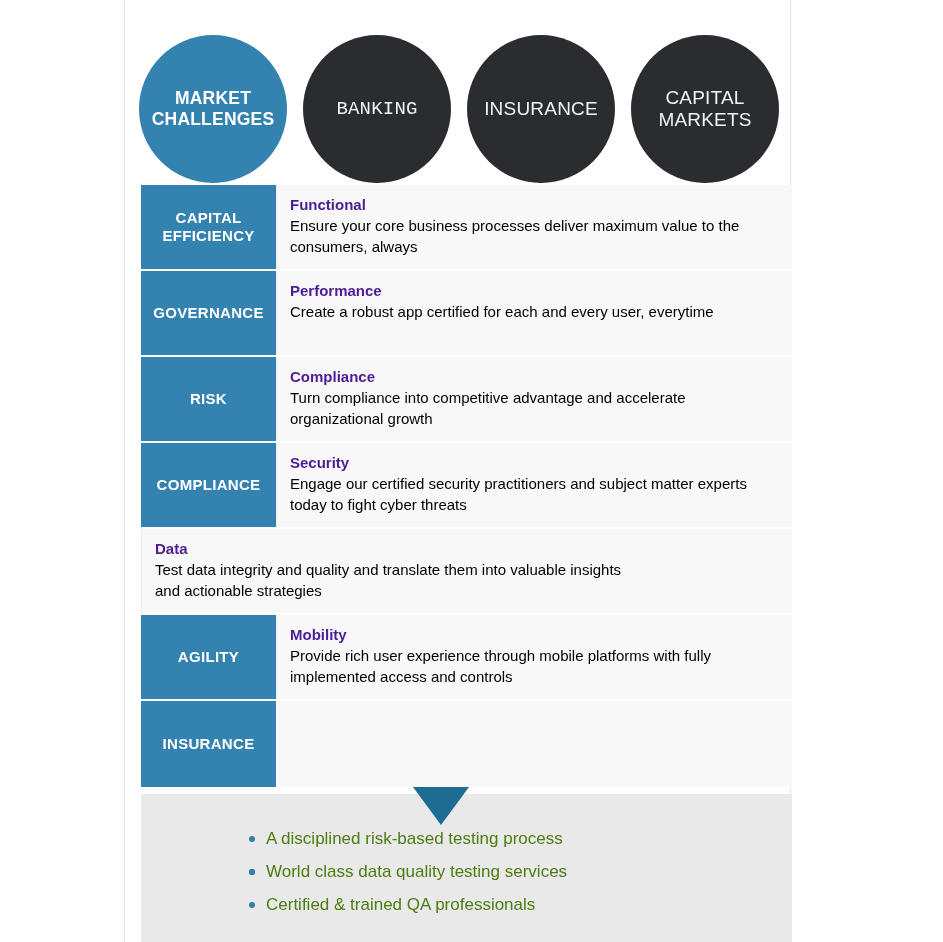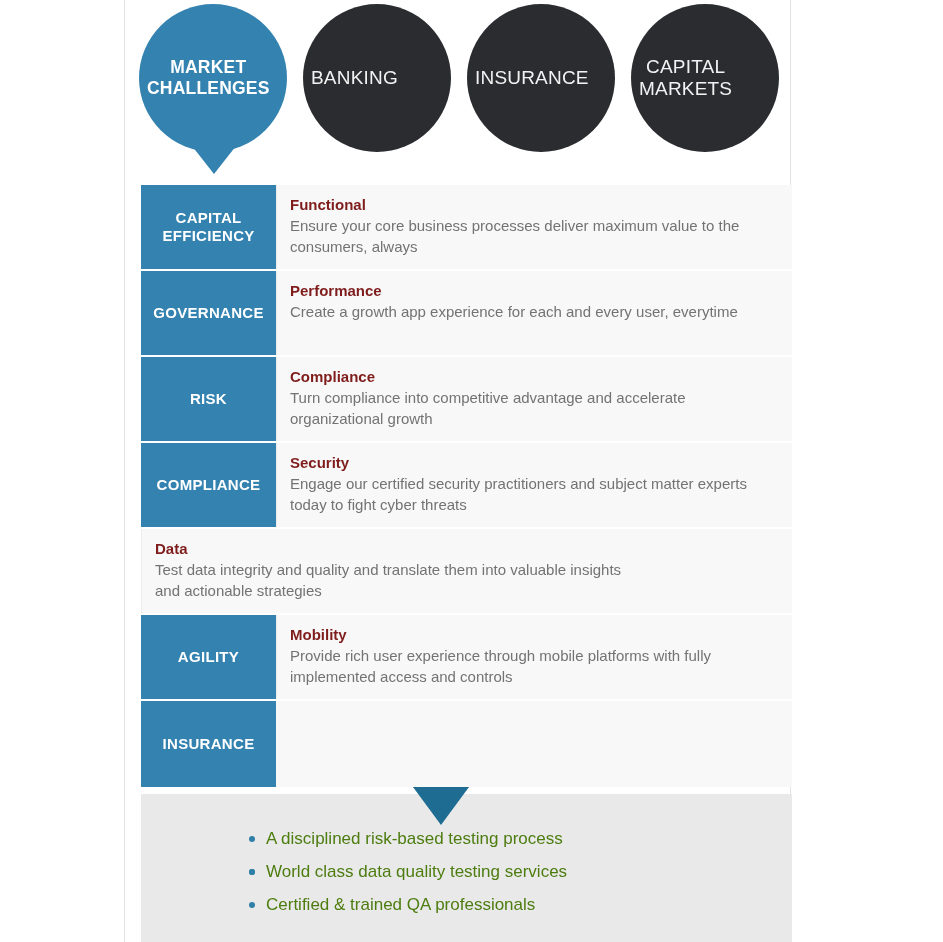--- a/index.html
+++ b/index.html
@@ -31,27 +31,27 @@
   
   #circle-row {
     position: absolute;
     left: 0;
     top: 0;
     width: 100%;
     height: 180px;
   }
   .circle {
     position: absolute;
-    top: 4px;
+    top: 35px;
     width: 148px;
     height: 148px;
     border-radius: 50%;
     display: flex;
     align-items: center;
-    justify-content: flex-start;
+    justify-content: center;
     text-align: center;
     color: #ffffff;
     box-sizing: border-box;
   }
   .circle .circle-label {
     display: block;
     line-height: 1.18;
     padding: 0 8px;
   }
   .circle-primary {
@@ -65,21 +65,21 @@
   }
   .circle-dark {
     background: #2a2c30;
   }
   .circle-dark .circle-label {
     font-weight: normal;
     font-size: 19px;
     letter-spacing: .2px;
     color: #f2f2f2;
   }
-  #circle-banking   { left: 178px; }
+  #circle-banking   { left: 178px; font-family: Liberation Mono, monospace; }
   #circle-insurance { left: 342px; }
   #circle-capital   { left: 506px; }
 
   
   #circle-arrow {
     position: absolute;
     left: 67px;
     top: 146px;
     width: 0;
     height: 0;
@@ -122,27 +122,27 @@
   }
   .row-body {
     flex: 1 1 auto;
     padding: 10px 14px 8px 13px;
     box-sizing: border-box;
     border-left: 1px solid #ececec;
   }
   .row-title {
     font-size: 15px;
     font-weight: bold;
-    color: #7f1d1d;
+    color: #4c1d95;
     line-height: 1.35;
     margin: 0 0 1px 0;
   }
   .row-desc {
     font-size: 15px;
-    color: #737373;
+    color: #000000;
     line-height: 1.38;
     margin: 0;
     max-width: 488px;
   }
 
   
   #bottom-section {
     position: absolute;
     left: 16px;
     top: 787px;
@@ -249,21 +249,21 @@
         <p class="row-desc">Ensure your core business processes deliver maximum value to the consumers, always</p>
       </div>
     </div>
 
     <div class="row">
       <div class="row-key">
         <span>GOVERNANCE</span>
       </div>
       <div class="row-body">
         <p class="row-title">Performance</p>
-        <p class="row-desc">Create a growth app experience for each and every user, everytime</p>
+        <p class="row-desc">Create a robust app certified for each and every user, everytime</p>
       </div>
     </div>
 
     <div class="row">
       <div class="row-key">
         <span>RISK</span>
       </div>
       <div class="row-body">
         <p class="row-title">Compliance</p>
         <p class="row-desc">Turn compliance into competitive advantage and accelerate organizational  growth</p>

